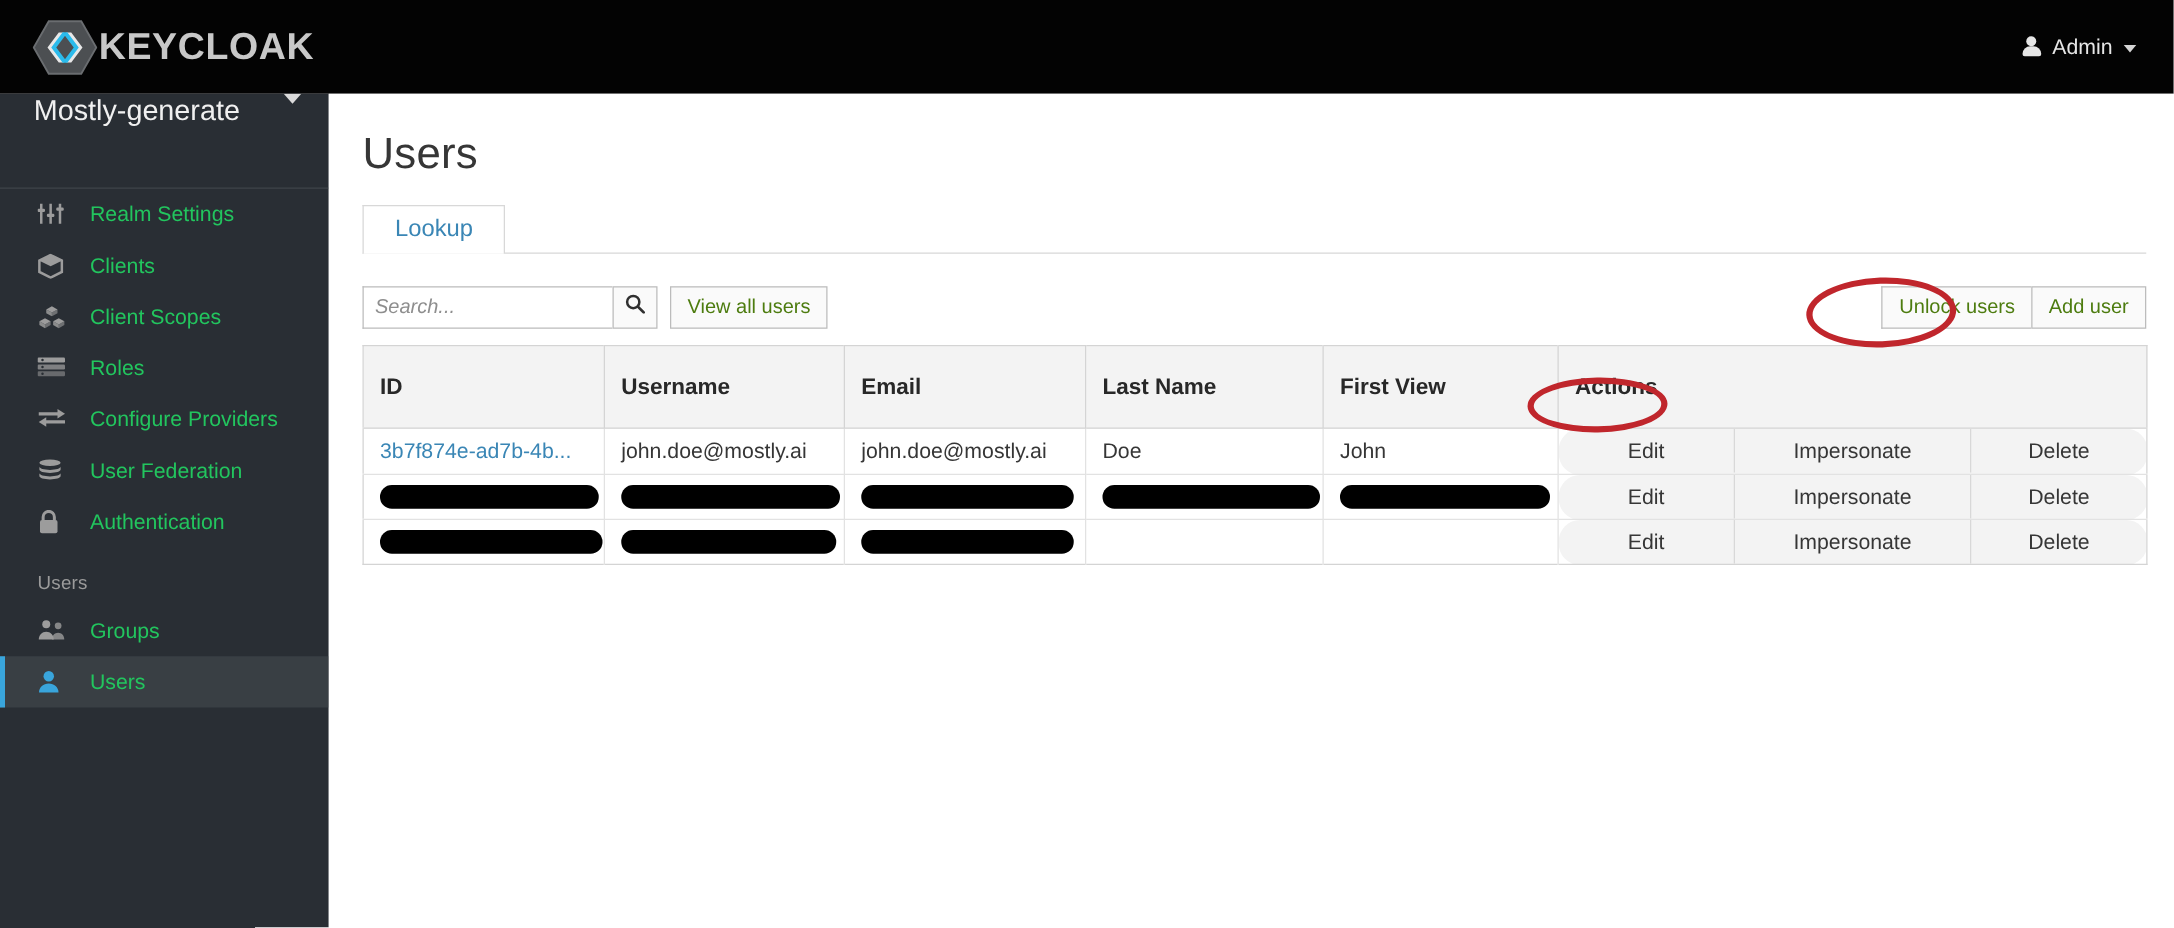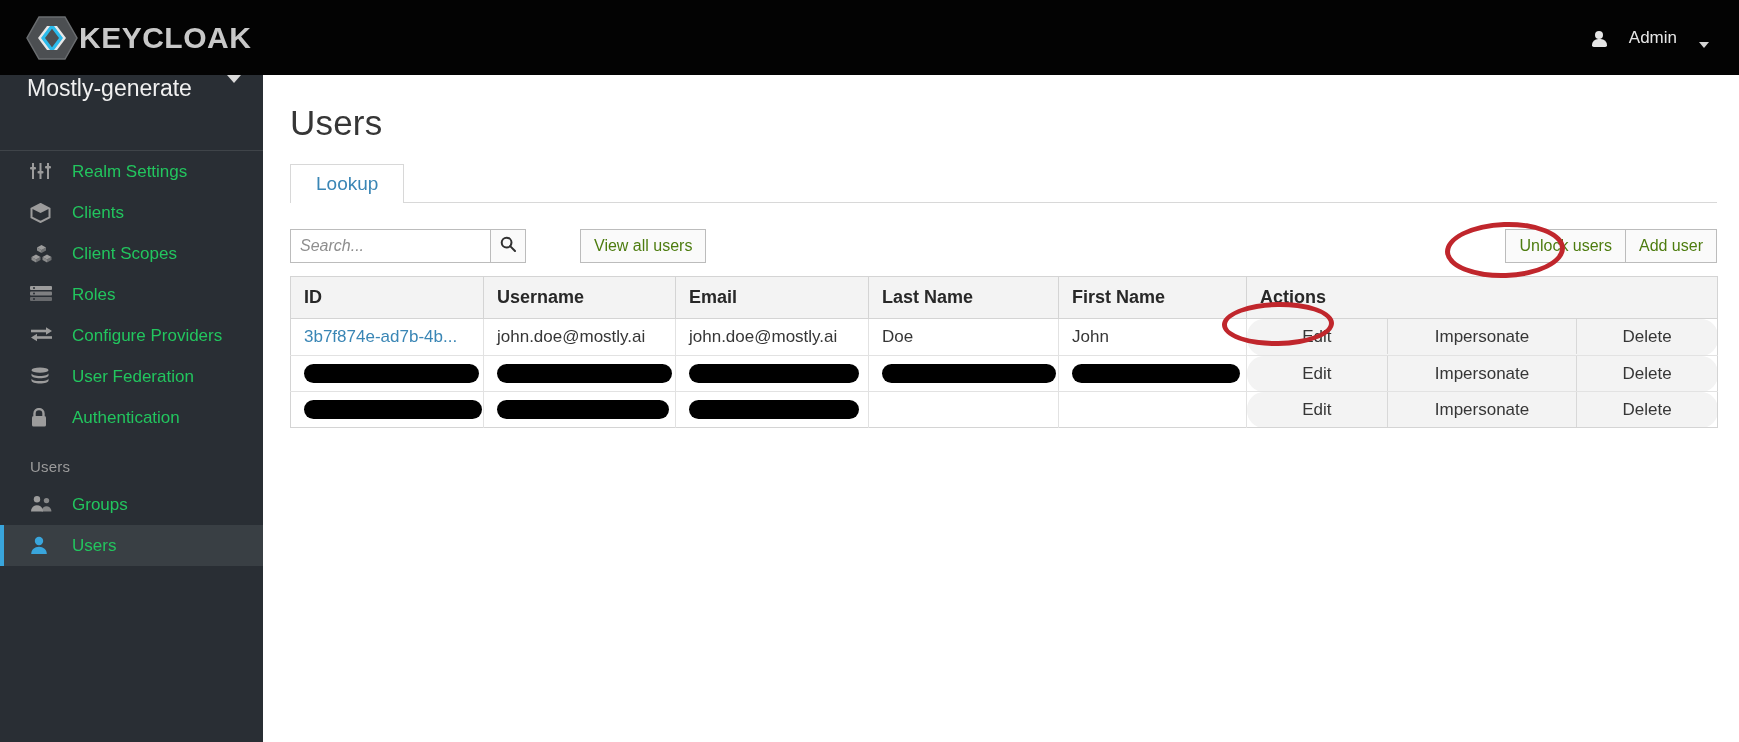--- a/index.html
+++ b/index.html
@@ -47,22 +47,22 @@
     font-size: 30px;
     font-weight: bold;
     letter-spacing: 0.5px;
     color: #c8c8c8;
     margin-left: 1px;
     font-family: "Liberation Sans", sans-serif;
   }
 
   .admin-menu {
     display: flex;
-    align-items: flex-end;
-    gap: 22px;
+    align-items: center;
+    gap: 9px;
     margin-right: 30px;
     color: #e6e6e6;
     font-size: 17px;
     cursor: pointer;
   }
   .admin-avatar { width: 15px; height: 17px; position: relative; }
   .admin-avatar::before {
     content: "";
     position: absolute;
     top: 0; left: 3.5px;
@@ -199,21 +199,21 @@
 
   
   .toolbar {
     margin: 20px 0 0 27px;
     width: 1427px;
     height: 45px;
     display: flex;
     align-items: center;
     justify-content: space-between;
   }
-  .toolbar-left { display: flex; align-items: center; gap: 44px; }
+  .toolbar-left { display: flex; align-items: center; }
 
   .search-group { display: flex; }
   .search-input {
     width: 200px;
     height: 34px;
     border: 1px solid #bcbcbc;
     border-right: none;
     padding: 0 9px;
     font-size: 16px;
     font-style: italic;
@@ -262,21 +262,21 @@
     border-collapse: collapse;
     border: 1px solid #d4d4d4;
     table-layout: fixed;
   }
   table.users-table thead th {
     background: #f3f3f3;
     text-align: left;
     font-size: 18px;
     font-weight: bold;
     color: #282828;
-    padding: 10px 13px;
+    padding: 22px 13px;
     border-right: 1px solid #d4d4d4;
     border-bottom: 1px solid #d4d4d4;
     height: 38px;
   }
   table.users-table thead th:last-child { border-right: none; }
 
   table.users-table tbody td {
     font-size: 17px;
     color: #363636;
     padding: 8px 13px;
@@ -512,21 +512,21 @@
           <col style="width:190px">
             <col style="width:188px">
             <col style="width:471px">
         </colgroup>
         <thead>
           <tr>
             <th>ID</th>
             <th>Username</th>
             <th>Email</th>
             <th>Last Name</th>
-            <th>First Name</th>
+            <th>First View</th>
             <th>Actions</th>
           </tr>
         </thead>
         <tbody>
 
           <tr>
             <td>
               <span class="id-link">3b7f874e-ad7b-4b...</span>
             </td>
             <td>john.doe@mostly.ai</td>

